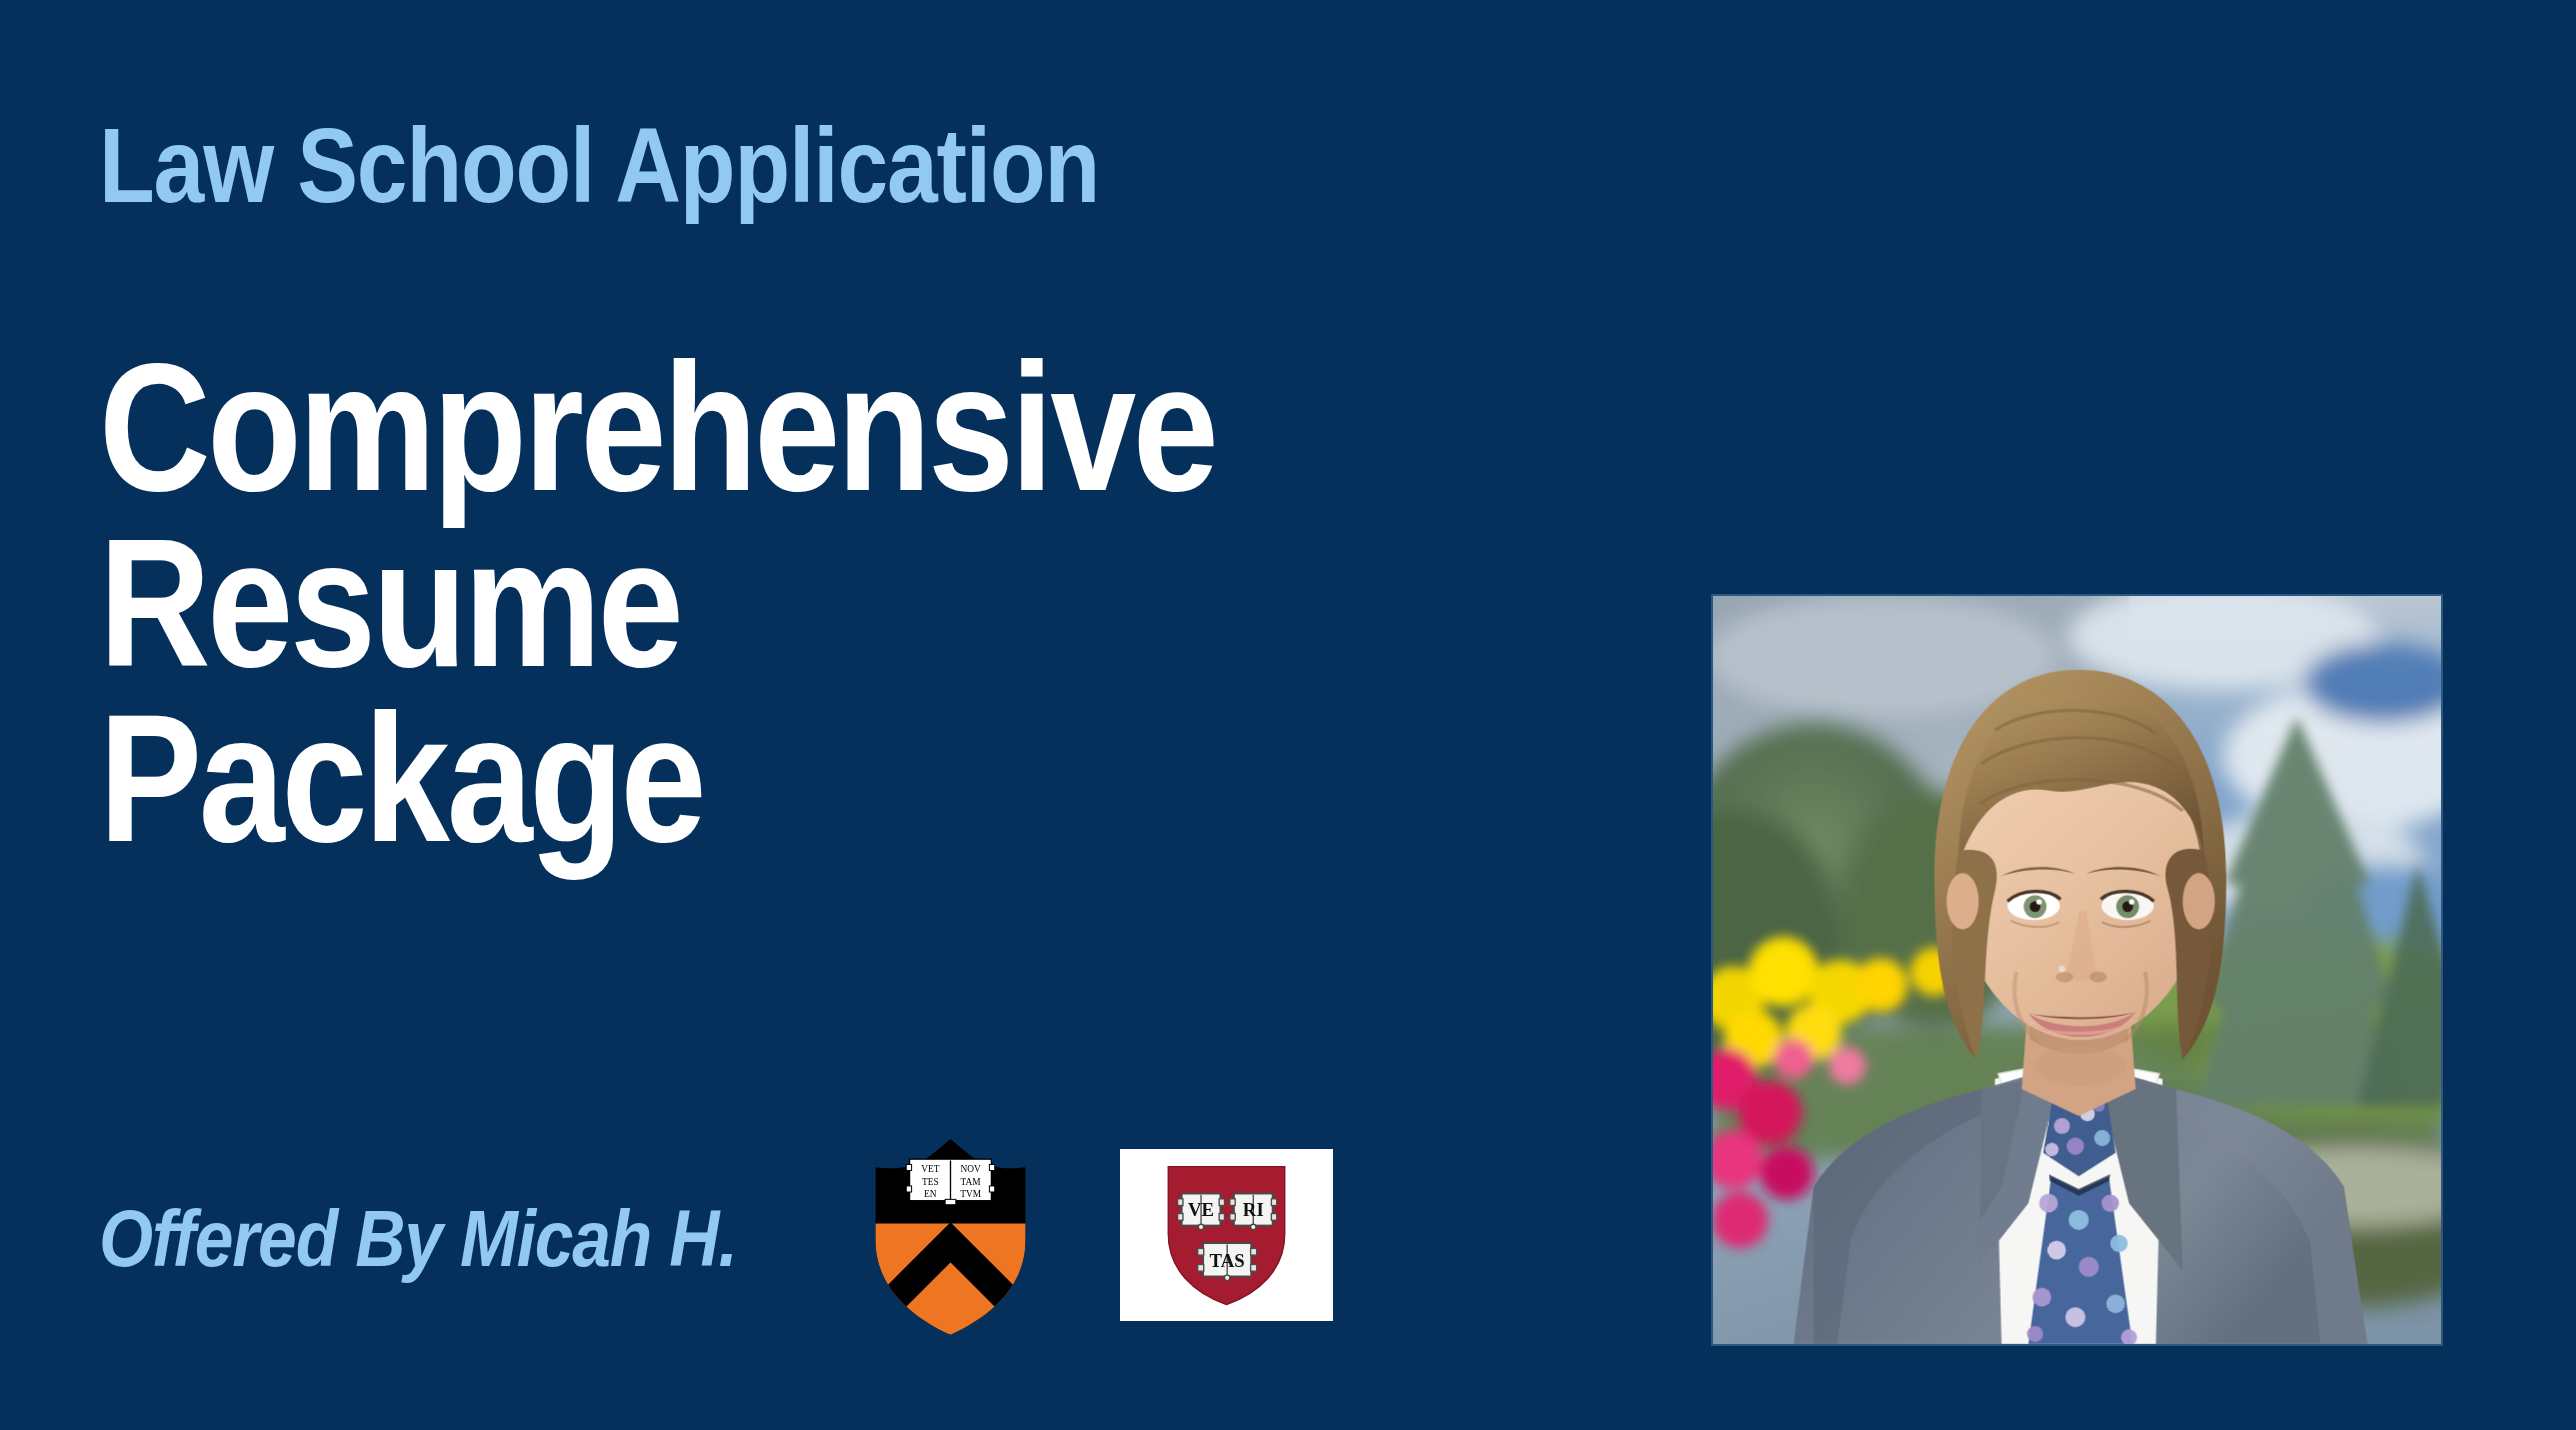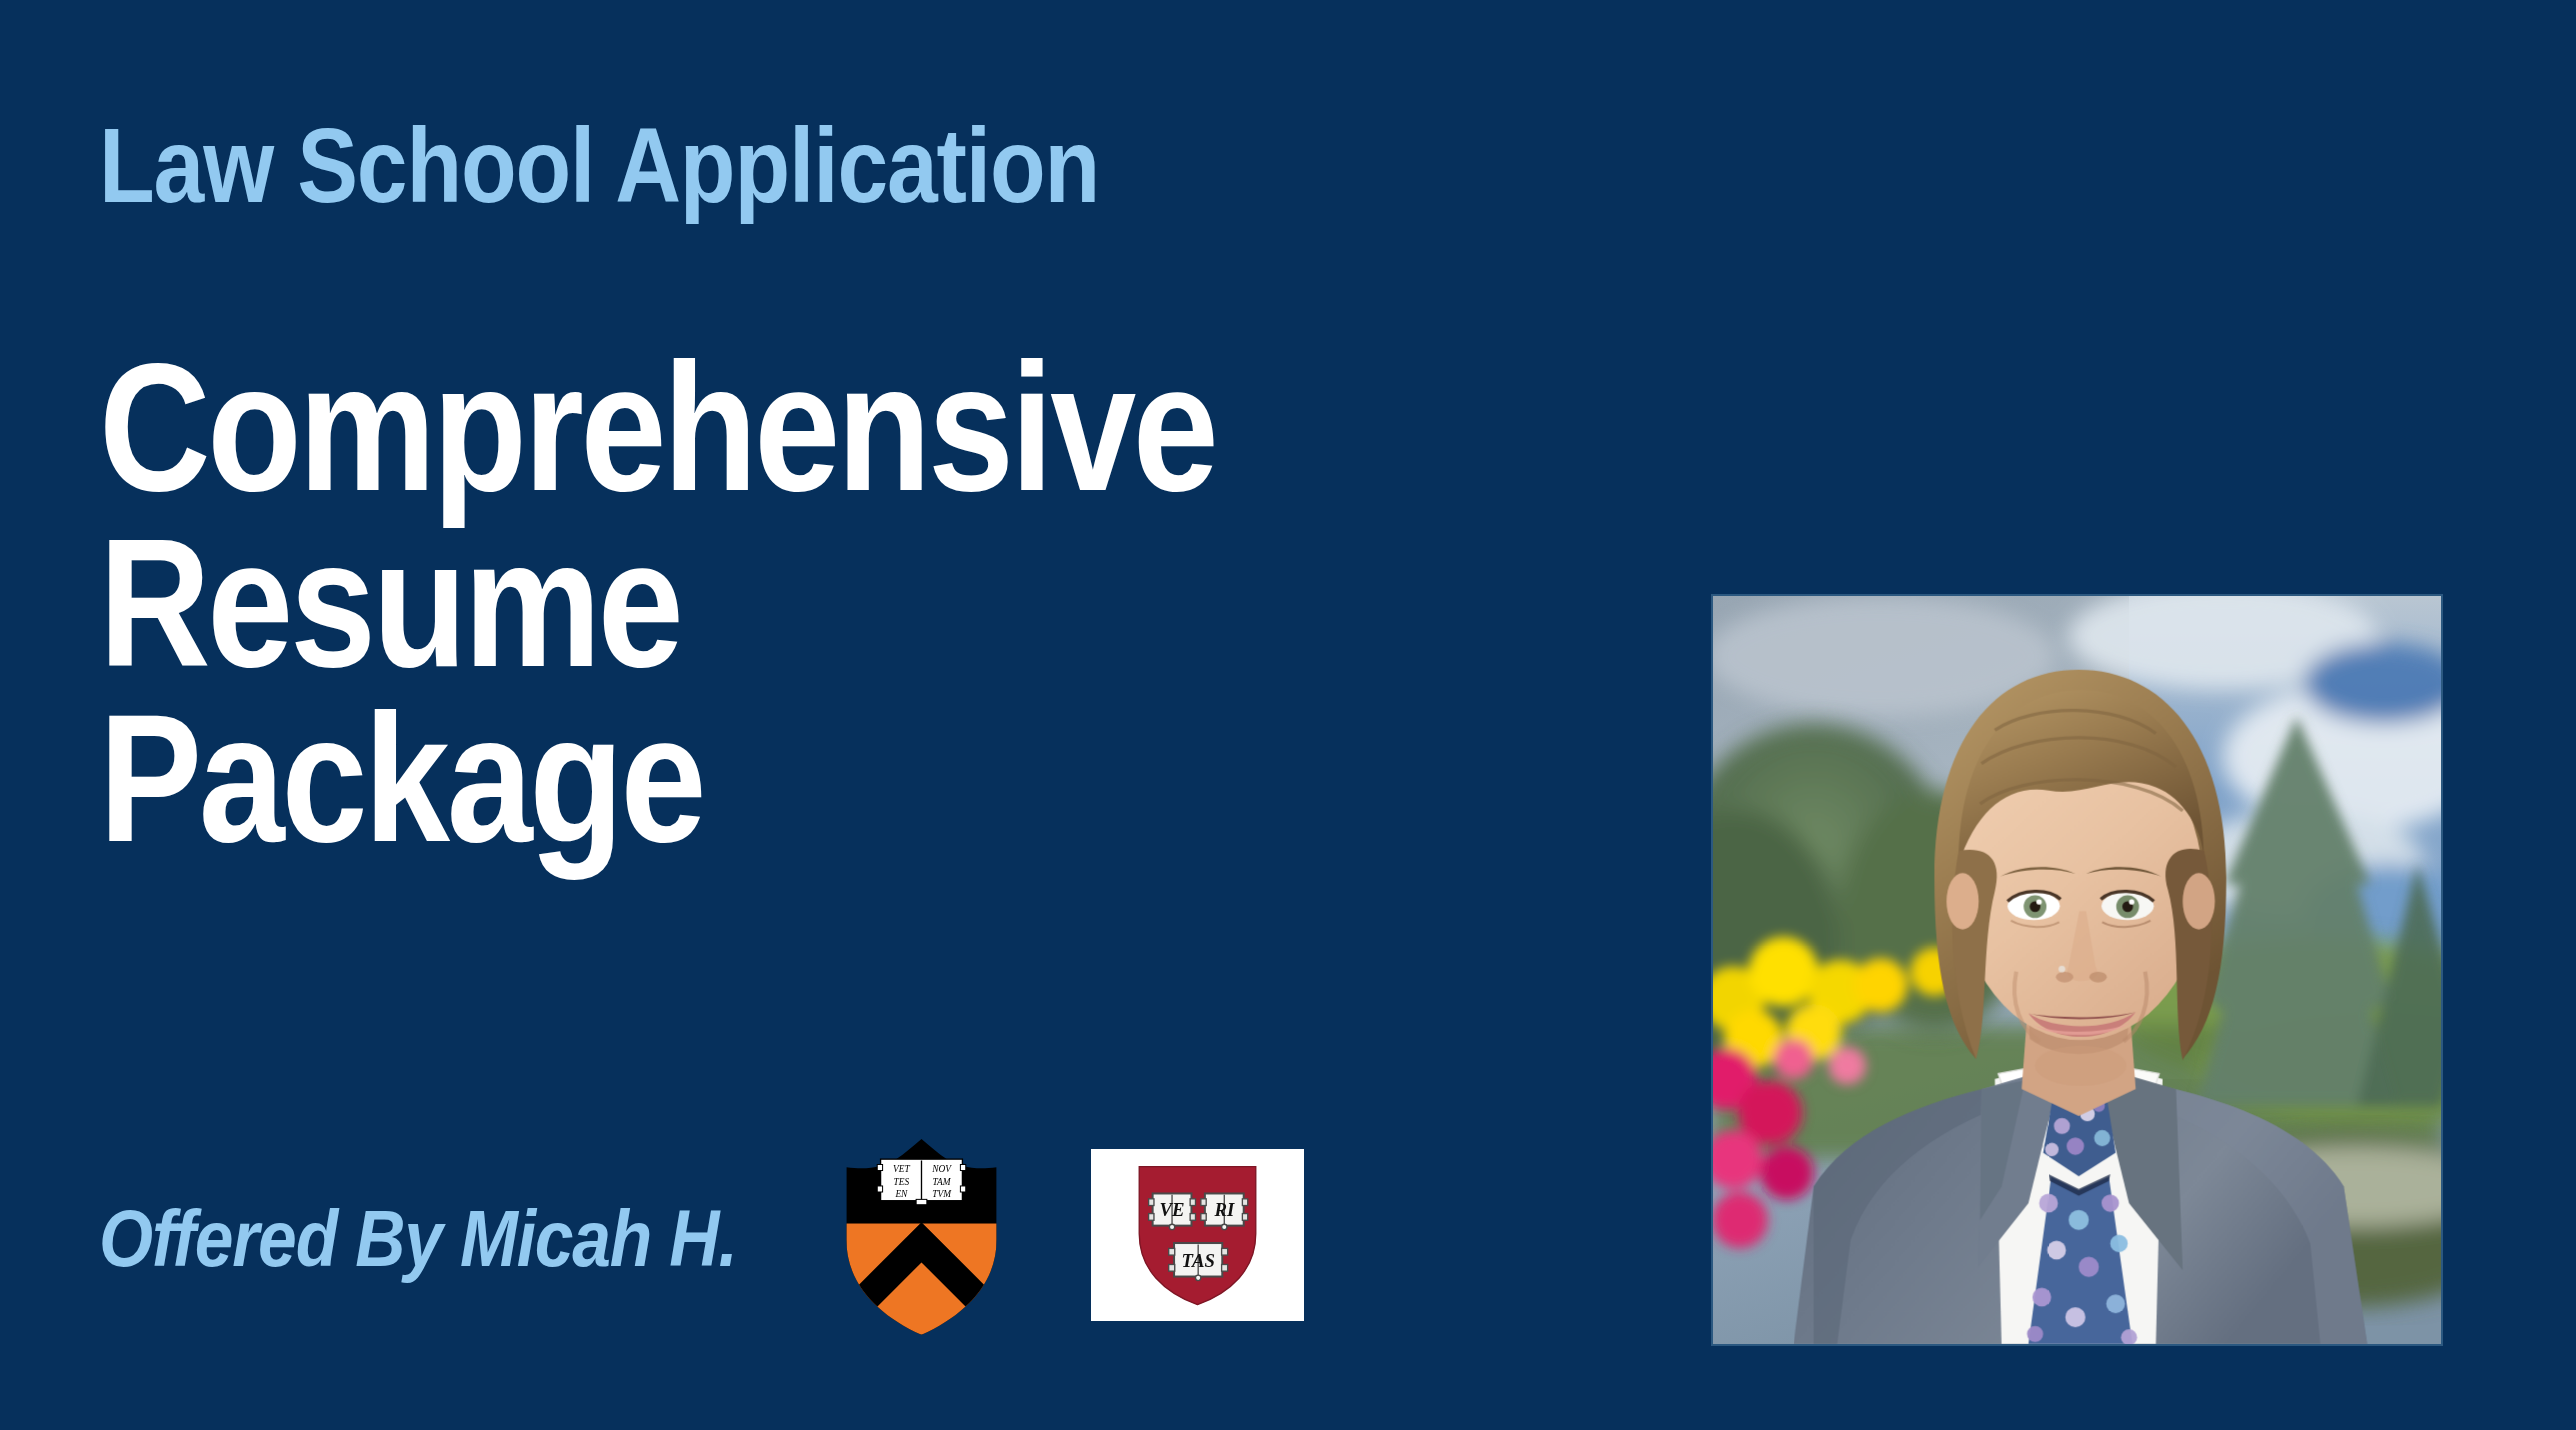--- a/index.html
+++ b/index.html
@@ -53,22 +53,22 @@
     letter-spacing:-1.3px;
     line-height:1;
     transform:scaleX(0.88);
     transform-origin:left top;
     white-space:nowrap;
   }
 
   
   .logos {
     position:absolute;
-    left:841px; top:1134px;
-    width:470px; height:208px;font-style:italic;
+    left:870px; top:1134px;
+    width:470px; height:208px;
   }
 
   .princeton-logo {
     position:absolute; left:0; top:5.4px;
     width:161px; height:196px;
   }
   .harvard-logo {
     position:absolute; left:250px; top:14.8px;
     width:213px; height:172px;
     background:#ffffff;

